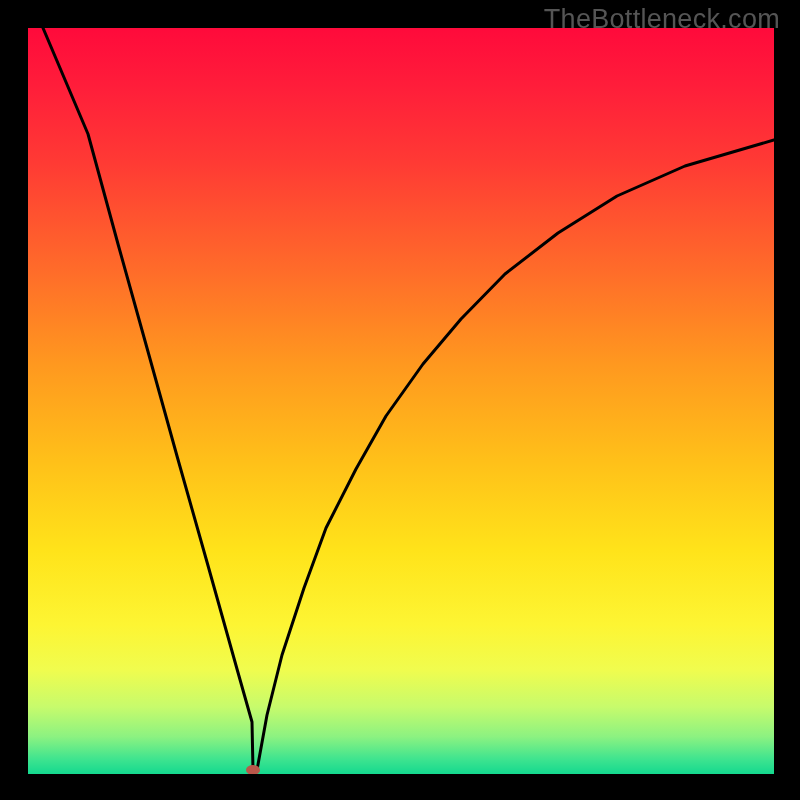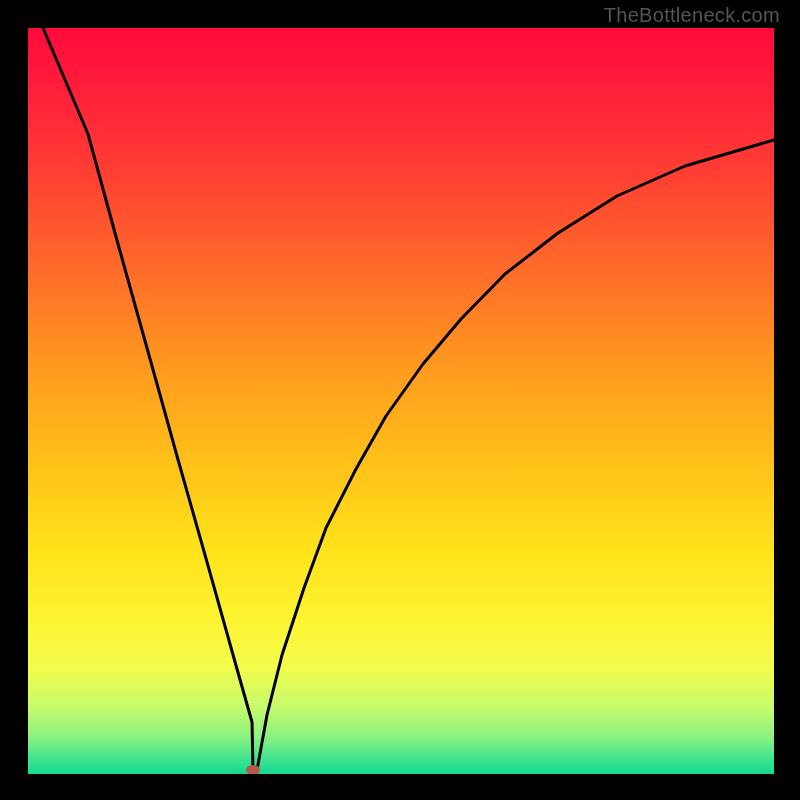--- a/index.html
+++ b/index.html
@@ -9,21 +9,21 @@
     background: #000;
     position: relative;
     font-family: Arial, Helvetica, sans-serif;
     overflow: hidden;
   }
   .watermark {
     position: absolute;
     top: 4px;
     right: 20px;
     color: #555;
-    font-size: 20px;
+    font-size: 27px;
     font-weight: 500;
     letter-spacing: 0.3px;
     z-index: 10;
   }
   .plot-area {
     position: absolute;
     left: 28px;
     top: 28px;
     width: 746px;
     height: 746px;

